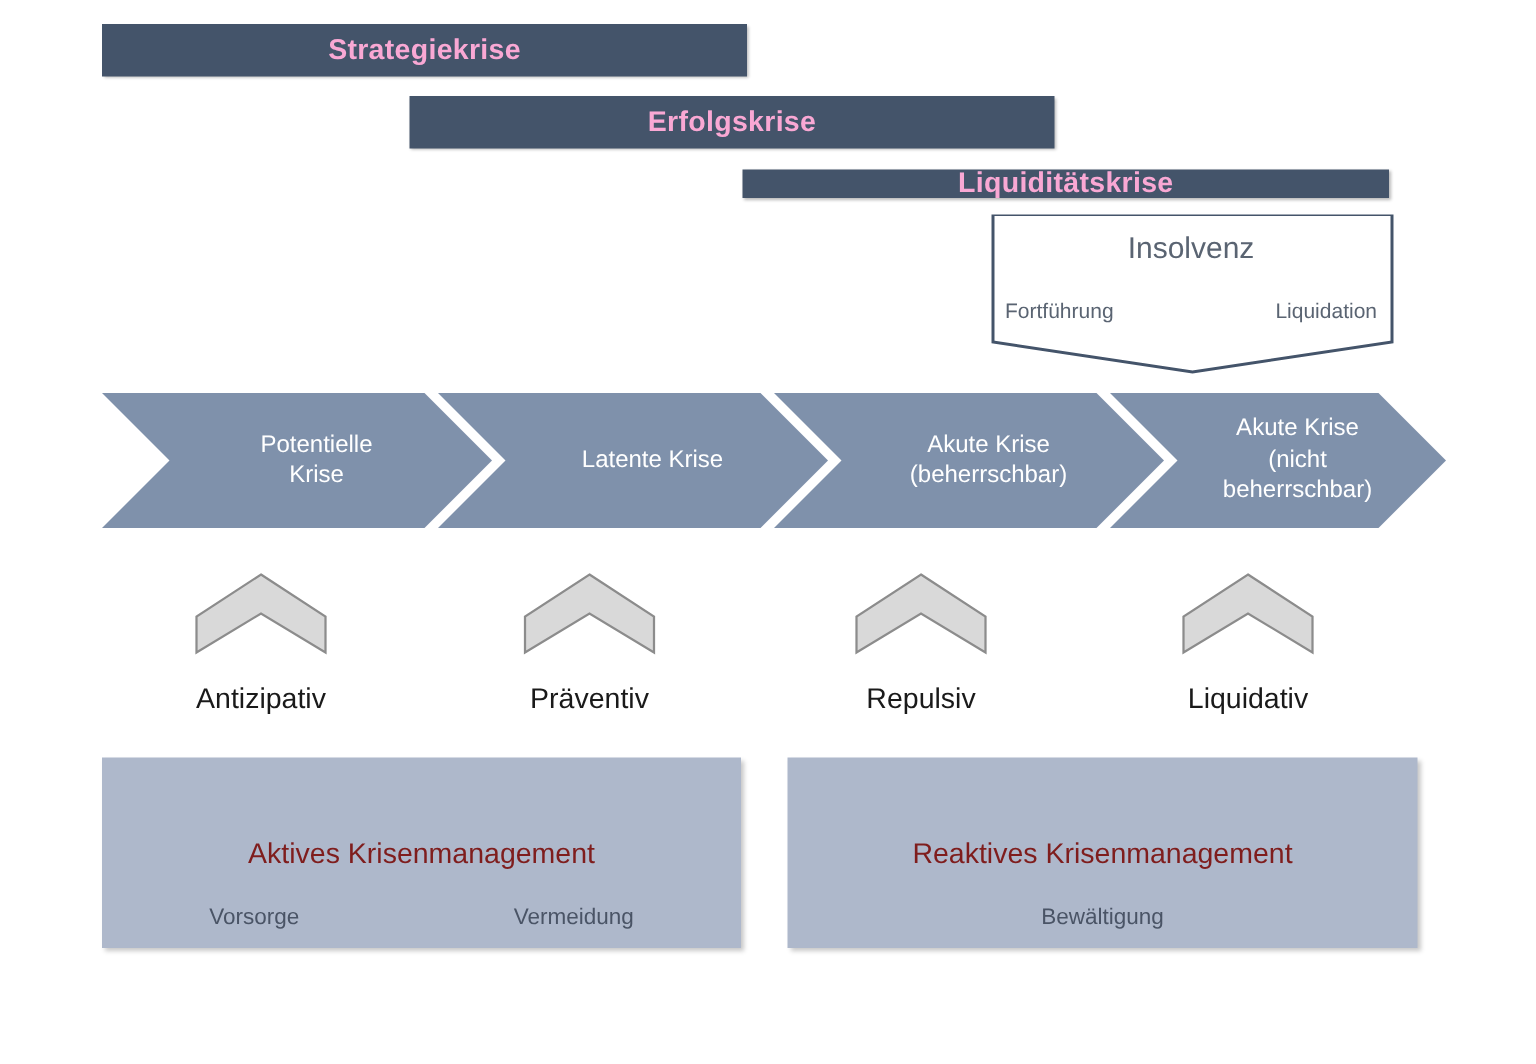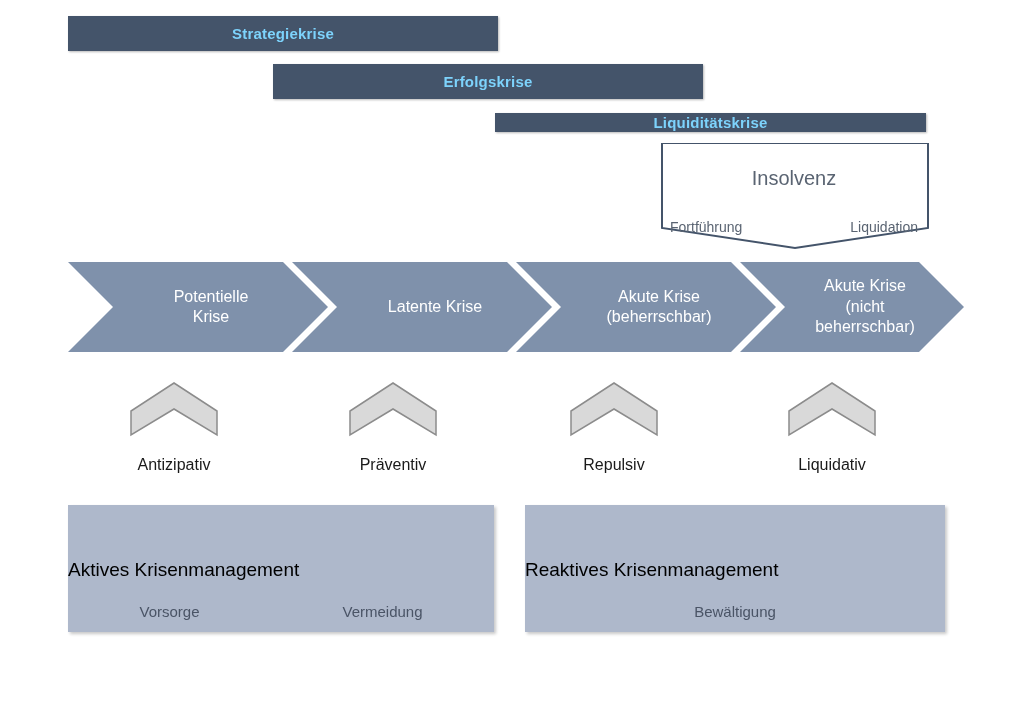--- a/index.html
+++ b/index.html
@@ -16,25 +16,25 @@
     width: 1024px;
     height: 709px;
     background: #ffffff;
     overflow: hidden;
   }
 
   
   .phase-bar {
     position: absolute;
     background: #44546a;
-    color: #7dd3fc;
+    color: #f9a8d4;
     display: flex;
     align-items: center;
     justify-content: center;
-    font-size: 15px;
+    font-size: 19px;
     font-weight: bold;
     letter-spacing: 0.2px;
     box-shadow: 1px 1px 2px rgba(0,0,0,0.28);
     box-sizing: border-box;
   }
   #bar-strategie { left: 68px;  top: 16px;  width: 430px; height: 35px; }
   #bar-erfolg    { left: 273px; top: 64px;  width: 430px; height: 35px; }
   #bar-liquid    { left: 495px; top: 113px; width: 431px; height: 19px; }
 
   
@@ -47,34 +47,32 @@
     pointer-events: none;
   }
   #insolvenz-title {
     position: absolute;
     left: 662px;
     top: 155px;
     width: 264px;
     text-align: center;
     font-size: 20px;
     color: #5a6472;
-    margin-top: 12px;
   }
   #insolvenz-sublabels {
     position: absolute;
     left: 662px;
     top: 199px;
     width: 264px;
     display: flex;
     justify-content: space-between;
     padding: 0 8px;
     box-sizing: border-box;
     font-size: 14px;
     color: #5a6472;
-    margin-top: 20px;
   }
 
   
   #chevron-band {
     position: absolute;
     left: 0;
     top: 262px;
     width: 812px;
     height: 92px;
     padding-left: 40px;
@@ -112,21 +110,21 @@
   #caret-1 { left: 348px; top: 381px; }
   #caret-2 { left: 569px; top: 381px; }
   #caret-3 { left: 787px; top: 381px; }
 
   
   .strategy-label {
     position: absolute;
     top: 456px;
     width: 220px;
     text-align: center;
-    font-size: 16px;
+    font-size: 19px;
     color: #1a1a1a;
   }
   #slabel-0 { left: 64px;  }
   #slabel-1 { left: 283px; }
   #slabel-2 { left: 504px; }
   #slabel-3 { left: 722px; }
 
   
   .mgmt-box {
     position: absolute;
@@ -136,23 +134,23 @@
     box-shadow: 2px 2px 3px rgba(0,0,0,0.22);
     box-sizing: border-box;
   }
   #mgmt-0 { left: 68px;  width: 426px; }
   #mgmt-1 { left: 506px; width: 420px; margin-left: 19px; }
   .mgmt-title {
     position: absolute;
     left: 0;
     right: 0;
     top: 54px;
-    text-align: left;
+    text-align: center;
     font-size: 19px;
-    color: #000000;
+    color: #7f1d1d;
   }
   .mgmt-subs {
     position: absolute;
     left: 0;
     right: 0;
     top: 98px;
     display: flex;
     justify-content: space-around;
     font-size: 15px;
     color: #4a5466;

